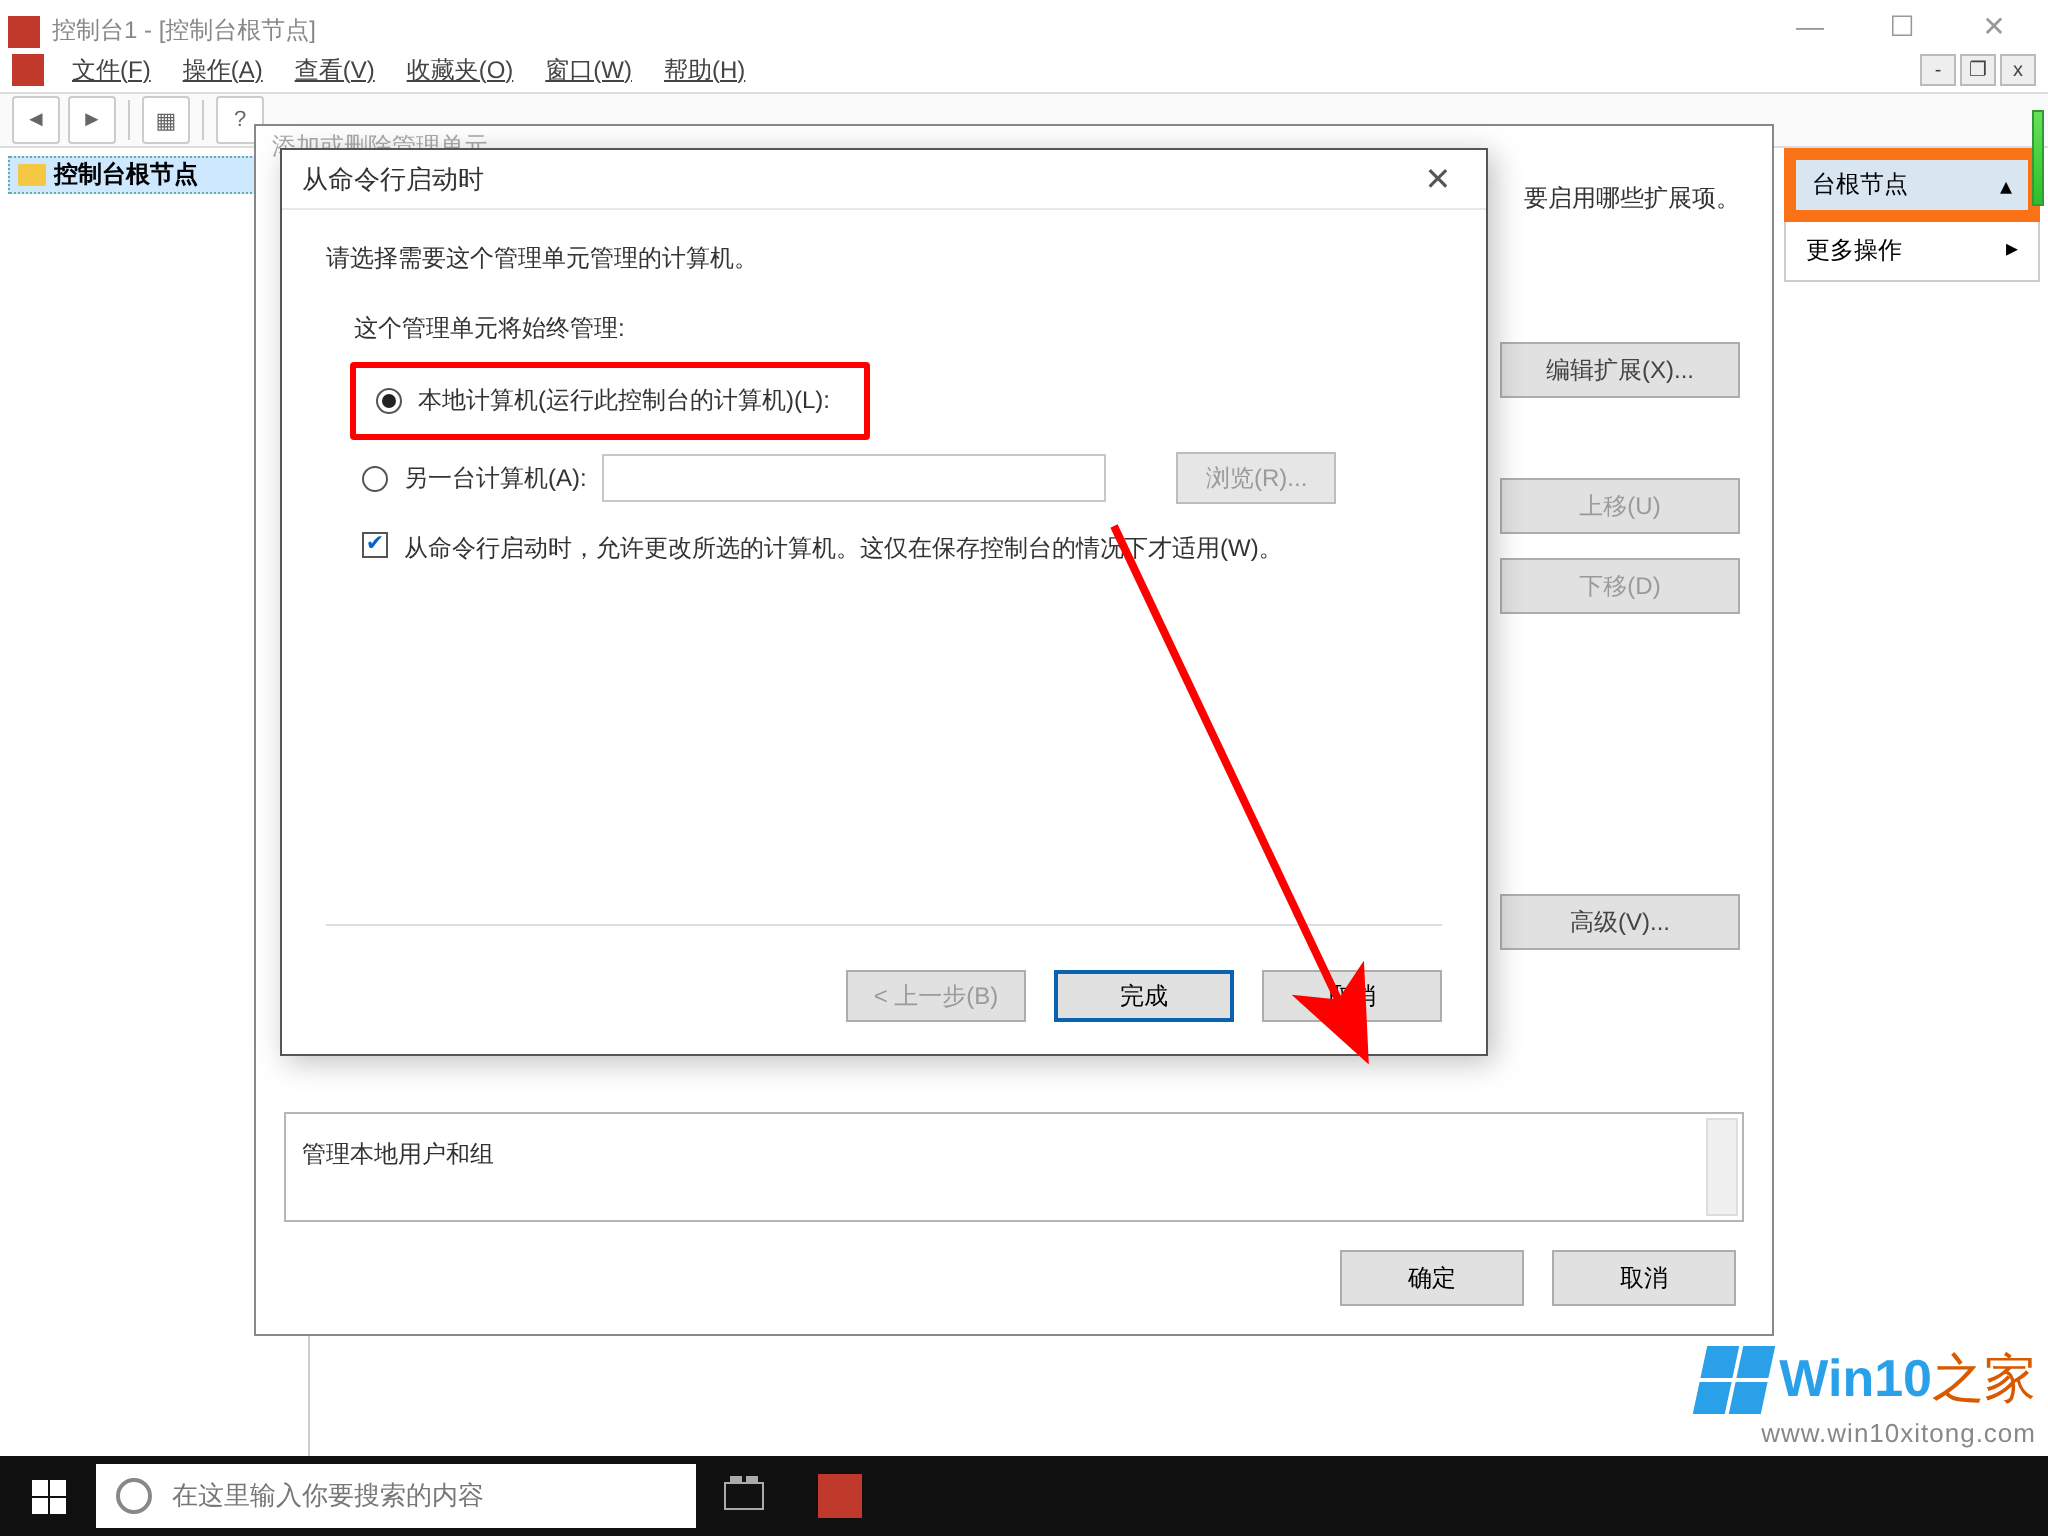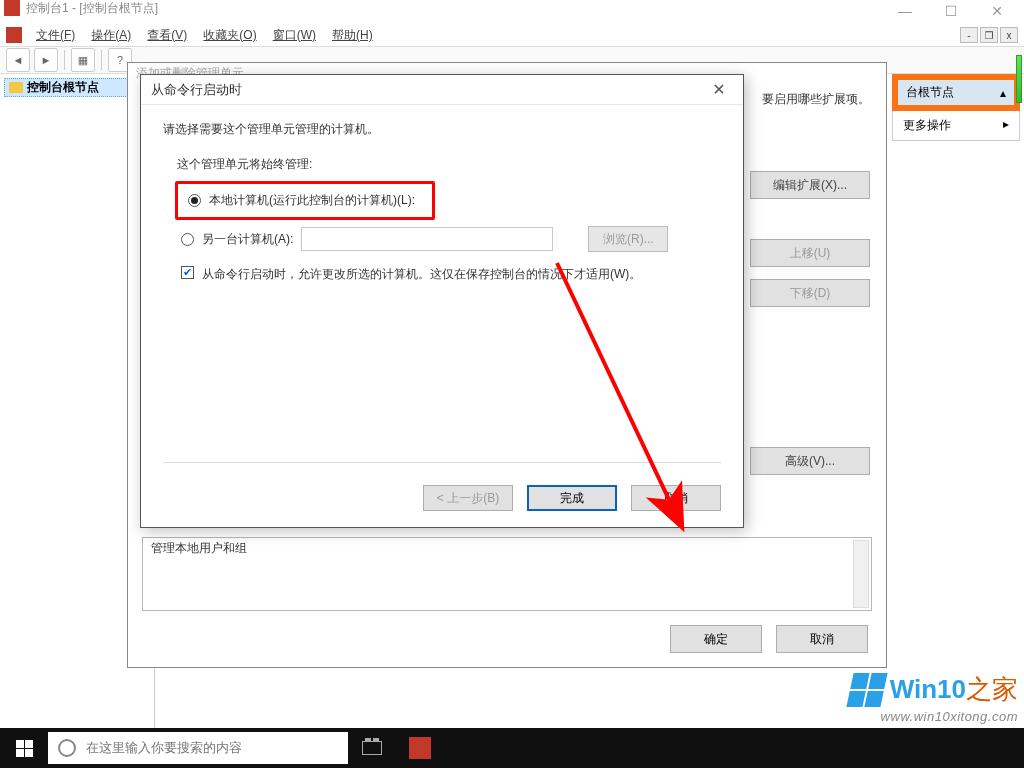--- a/index.html
+++ b/index.html
@@ -1,20 +1,20 @@
 <!DOCTYPE html>
 <html><head>
 <meta charset="utf-8">
 <style>
 * { box-sizing: border-box; margin: 0; padding: 0; }
 body { font-family: "Microsoft YaHei", "Segoe UI", Tahoma, sans-serif; font-size: 12px; background: #fff; width: 1024px; height: 768px; overflow: hidden; position: relative; }
 
 
 .main-window { position: absolute; top: 0; left: 0; width: 1024px; height: 728px; background: #fff; }
-.title-bar { height: 24px; background: #fff; display: flex; align-items: flex-start; padding: 0 4px; color: #888; }
+.title-bar { height: 24px; background: #fff; display: flex; align-items: flex-end; padding: 0 4px; color: #888; }
 .title-bar .app-icon { width: 16px; height: 16px; background: #c0392b; margin-right: 6px; }
 .title-bar .title-text { flex: 1; font-size: 12px; }
 .win-controls { display: flex; }
 .win-controls div { width: 46px; height: 22px; display: flex; align-items: center; justify-content: center; color: #999; font-size: 14px; }
 .win-controls .close { }
 
 .menu-bar { height: 22px; display: flex; align-items: center; padding: 0 6px; color: #444; gap: 4px; }
 .menu-bar .app-icon2 { width: 16px; height: 16px; background: #c0392b; margin-right: 4px; }
 .menu-bar span { padding: 2px 6px; text-decoration: underline; }
 .mdi-controls { margin-left: auto; display: flex; gap: 2px; font-size: 10px; }
@@ -36,21 +36,21 @@
 
 
 .bg-dialog { position:absolute; top:62px; left:127px; width:760px; height:606px; background:#fff; border:1px solid #888; }
 .bg-dialog .dlg-title { height:18px; padding:2px 8px; color:#aaa; font-size:12px; }
 .bg-dialog .hint { position:absolute; top:28px; right:16px; color:#333; font-size:12px;}
 .bg-side-btns { position:absolute; right:16px; top:108px; display:flex; flex-direction:column; gap:12px; }
 .bg-side-btns button { width:120px; height:28px; background:#e1e1e1; border:1px solid #adadad; font-size:12px; color:#444;}
 .bg-side-btns button:disabled { color:#9a9a9a; }
 .bg-bottom { position:absolute; bottom:14px; right:18px; display:flex; gap:14px; }
 .bg-bottom button { width:92px; height:28px; background:#e1e1e1; border:1px solid #adadad; font-size:12px;}
-.desc-box { position:absolute; left:14px; bottom:56px; right:14px; height:74px; border:1px solid #b6b6b6; padding:2px 8px; font-size:12px; color:#333;}
+.desc-box { position:absolute; left:14px; bottom:56px; right:14px; height:55px; border:1px solid #b6b6b6; padding:12px 8px; font-size:12px; color:#333;}
 .scroll-stub { position:absolute; right:2px; top:2px; bottom:2px; width:16px; background:#f0f0f0; border:1px solid #ddd;}
 
 
 .front-dialog { position:absolute; top:74px; left:140px; width:604px; height:454px; background:#fff; border:1px solid #555; box-shadow: 3px 3px 14px rgba(0,0,0,.25); }
 .front-title { height:30px; display:flex; align-items:center; padding:0 10px; font-size:13px; color:#333; border-bottom:1px solid #e8e8e8;}
 .front-close { margin-left:auto; font-size:16px; color:#555; width:28px; text-align:center; }
 .front-body { padding:16px 22px; color:#333; font-size:12px; }
 .prompt-line { margin-bottom:18px; }
 .group-label { margin-left:14px; margin-bottom:8px; }
 .red-box { border:3px solid #ff0000; padding:8px 10px; width:260px; margin-left:12px; border-radius:2px; }
@@ -83,21 +83,21 @@
 .taskview::before, .taskview::after { content:""; position:absolute; top:-4px; width:6px; height:3px; background:#aaa;}
 .taskview::before{ left:2px;} .taskview::after{ right:2px;}
 
 
 .watermark { position:absolute; right:6px; bottom:44px; text-align:right; }
 .watermark .logo { display:flex; align-items:center; justify-content:flex-end; gap:6px; font-size:26px; font-weight:300; color:#2aa0e8;}
 .watermark .logo b{ color:#2aa0e8; font-weight:600;}
 .watermark .logo .hz{ color:#d85a00; font-weight:400;}
 .wm-grid { display:grid; grid-template-columns:16px 16px; grid-template-rows:16px 16px; gap:2px; transform:skewX(-12deg);}
 .wm-grid div{ background:#29a0e8;}
-.watermark .url { font-size:13px; color:#888; letter-spacing:.5px; margin-top:2px;font-style:italic;}
+.watermark .url { font-size:13px; color:#888; letter-spacing:.5px; margin-top:2px;}
 
 
 .rec-bar { position:absolute; top:55px; right:2px; width:6px; height:48px; background:linear-gradient(#66e05a,#2bbf2b); border:1px solid #393;}
 </style>
 </head>
 <body>
 
 <div class="main-window">
   <div class="title-bar">
     <div class="app-icon"></div>

